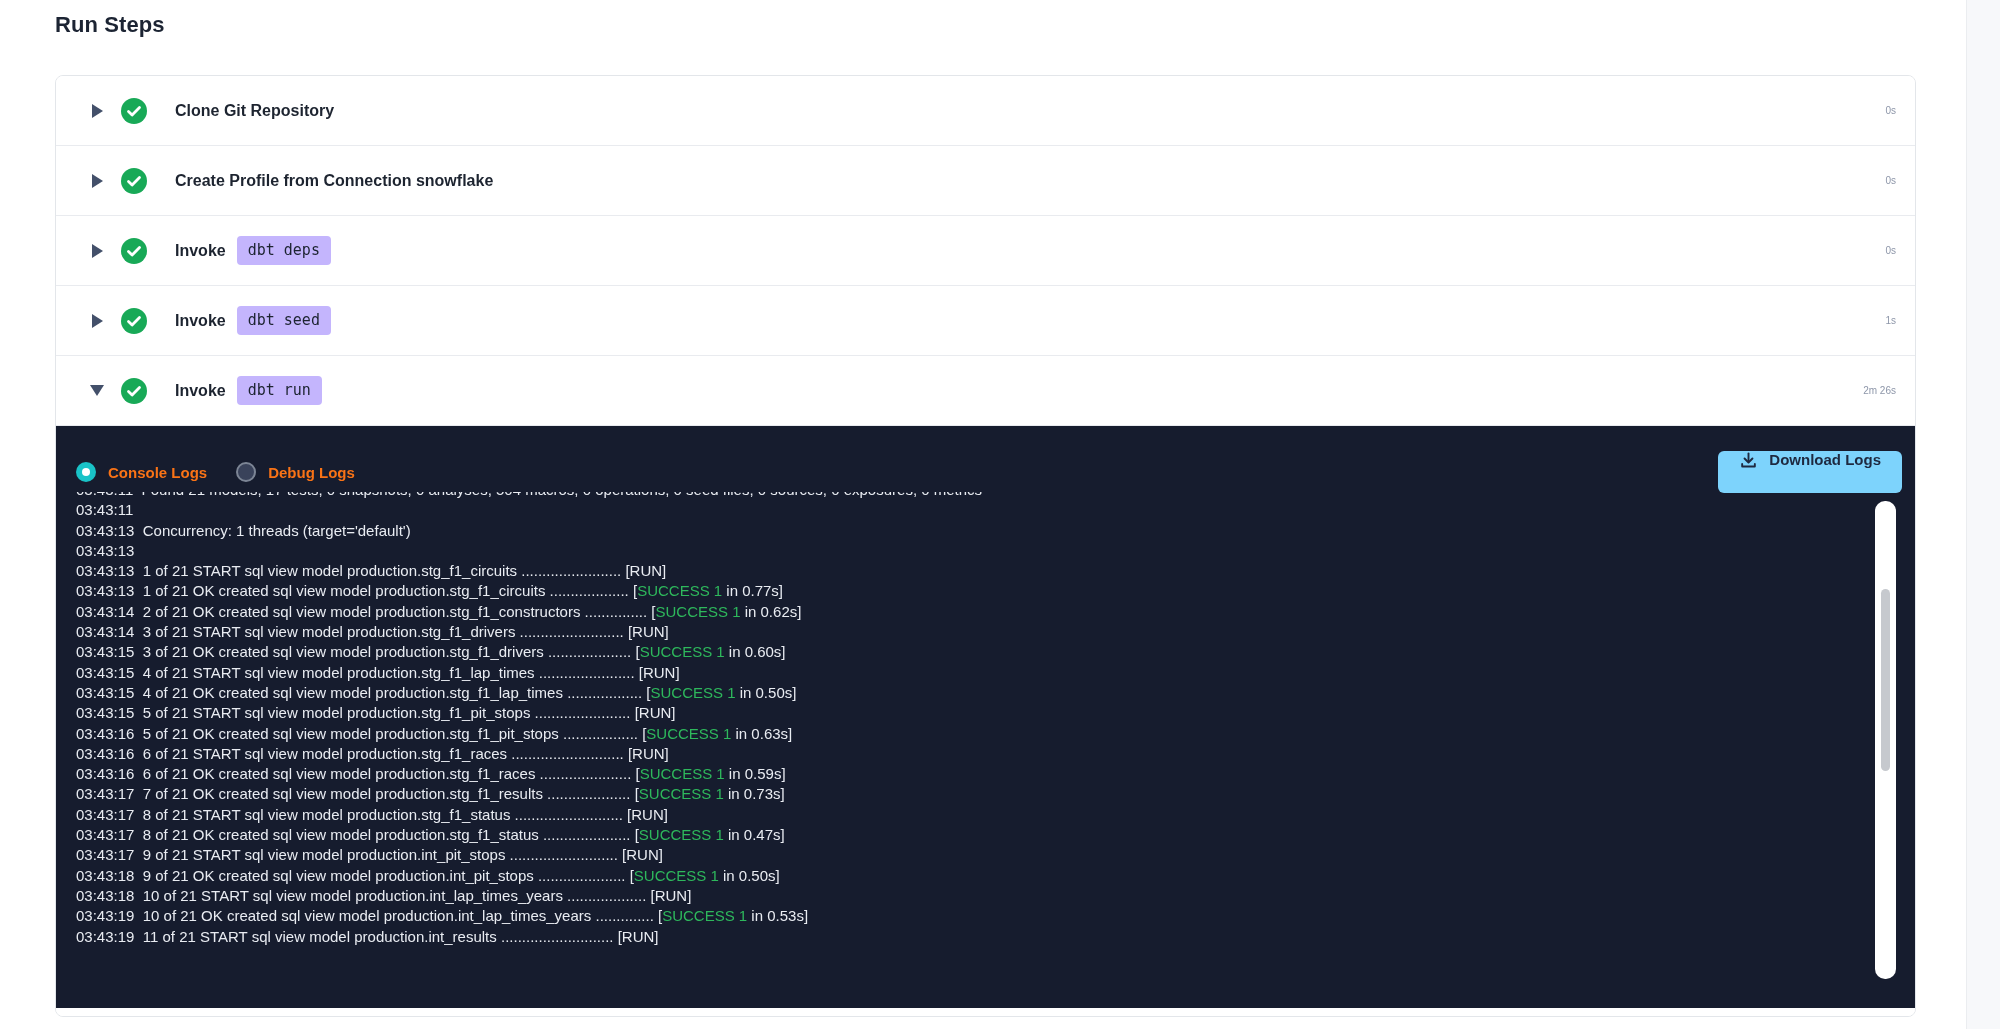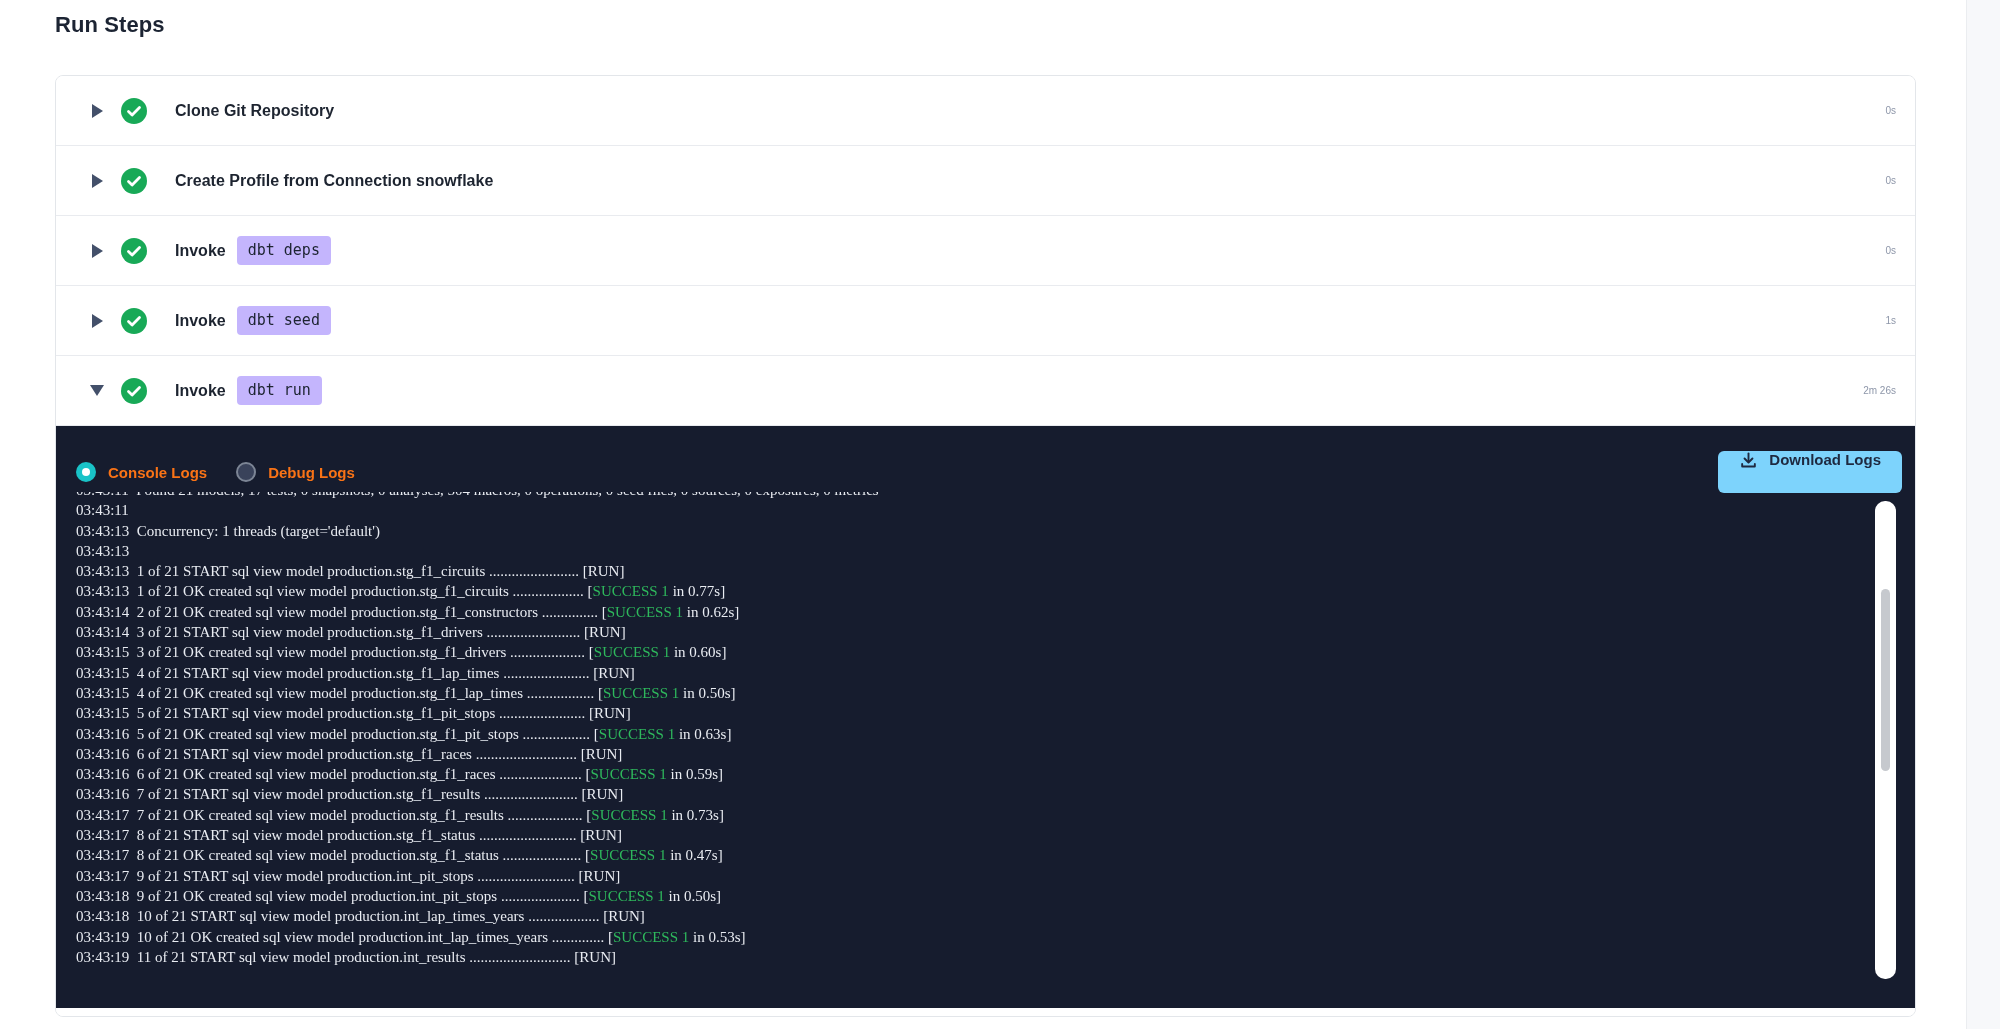--- a/index.html
+++ b/index.html
@@ -32,21 +32,21 @@
   .radio-on  { background:#19c3c8; }
   .radio-on .radio-dot { position:absolute; left:6px; top:6px; width:8px; height:8px; border-radius:50%; background:#ffffff; }
   .radio-off { background:#39425a; border:2px solid #7c8595; }
   .radio-label { margin-left:12px; font-size:15px; font-weight:700; color:#f97316; }
 
   .download-btn { margin-left:auto; height:42px; background:#7dd3fc; border:none; border-radius:6px; display:flex; align-items:flex-start; padding:0 21px; cursor:pointer; }
   .download-btn span { font-size:15px; font-weight:600; color:#1e2940; margin-left:11px; }
 
   .log-viewport { position:absolute; left:20px; top:66px; right:100px; bottom:4px; overflow:hidden; }
   .log-inner { margin-top:-12px; }
-  .log-line { font-family:Liberation Serif, serif; font-size:15px; line-height:20.3px; color:#e9ecf2; white-space:pre; }
+  .log-line { font-family:Liberation Sans, sans-serif; font-size:15px; line-height:20.3px; color:#e9ecf2; white-space:pre; }
   .log-line .green { color:#2eb85c; }
 
   .scroll-track { position:absolute; right:19px; top:75px; width:21px; height:478px; background:#ffffff; border-radius:10px; }
   .scroll-thumb { position:absolute; left:6px; top:88px; width:9px; height:182px; background:#c6c9ce; border-radius:5px; cursor:grab; }
 
   .card-footer { height:8px; background:#ffffff; }
 </style>
 </head>
 <body>
 
@@ -151,21 +151,20 @@
           <div class="log-line"><span>03:43:13  1 of 21 OK created sql view model production.stg_f1_circuits ................... [</span><span class="green">SUCCESS 1</span><span> in 0.77s]</span></div>
           <div class="log-line"><span>03:43:14  2 of 21 OK created sql view model production.stg_f1_constructors ............... [</span><span class="green">SUCCESS 1</span><span> in 0.62s]</span></div>
           <div class="log-line"><span>03:43:14  3 of 21 START sql view model production.stg_f1_drivers ......................... [RUN]</span></div>
           <div class="log-line"><span>03:43:15  3 of 21 OK created sql view model production.stg_f1_drivers .................... [</span><span class="green">SUCCESS 1</span><span> in 0.60s]</span></div>
           <div class="log-line"><span>03:43:15  4 of 21 START sql view model production.stg_f1_lap_times ....................... [RUN]</span></div>
           <div class="log-line"><span>03:43:15  4 of 21 OK created sql view model production.stg_f1_lap_times .................. [</span><span class="green">SUCCESS 1</span><span> in 0.50s]</span></div>
           <div class="log-line"><span>03:43:15  5 of 21 START sql view model production.stg_f1_pit_stops ....................... [RUN]</span></div>
           <div class="log-line"><span>03:43:16  5 of 21 OK created sql view model production.stg_f1_pit_stops .................. [</span><span class="green">SUCCESS 1</span><span> in 0.63s]</span></div>
           <div class="log-line"><span>03:43:16  6 of 21 START sql view model production.stg_f1_races ........................... [RUN]</span></div>
           <div class="log-line"><span>03:43:16  6 of 21 OK created sql view model production.stg_f1_races ...................... [</span><span class="green">SUCCESS 1</span><span> in 0.59s]</span></div>
-          <div class="log-line"><span>03:43:16  7 of 21 START sql view model production.stg_f1_results ......................... [RUN]</span></div>
           <div class="log-line"><span>03:43:17  7 of 21 OK created sql view model production.stg_f1_results .................... [</span><span class="green">SUCCESS 1</span><span> in 0.73s]</span></div>
           <div class="log-line"><span>03:43:17  8 of 21 START sql view model production.stg_f1_status .......................... [RUN]</span></div>
           <div class="log-line"><span>03:43:17  8 of 21 OK created sql view model production.stg_f1_status ..................... [</span><span class="green">SUCCESS 1</span><span> in 0.47s]</span></div>
           <div class="log-line"><span>03:43:17  9 of 21 START sql view model production.int_pit_stops .......................... [RUN]</span></div>
           <div class="log-line"><span>03:43:18  9 of 21 OK created sql view model production.int_pit_stops ..................... [</span><span class="green">SUCCESS 1</span><span> in 0.50s]</span></div>
           <div class="log-line"><span>03:43:18  10 of 21 START sql view model production.int_lap_times_years ................... [RUN]</span></div>
           <div class="log-line"><span>03:43:19  10 of 21 OK created sql view model production.int_lap_times_years .............. [</span><span class="green">SUCCESS 1</span><span> in 0.53s]</span></div>
           <div class="log-line"><span>03:43:19  11 of 21 START sql view model production.int_results ........................... [RUN]</span></div>
         </div>
     </div>

